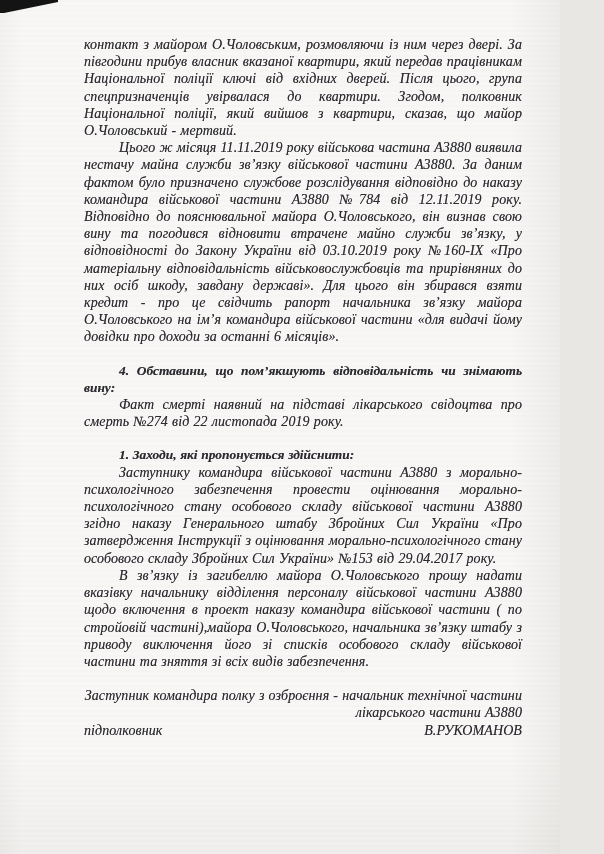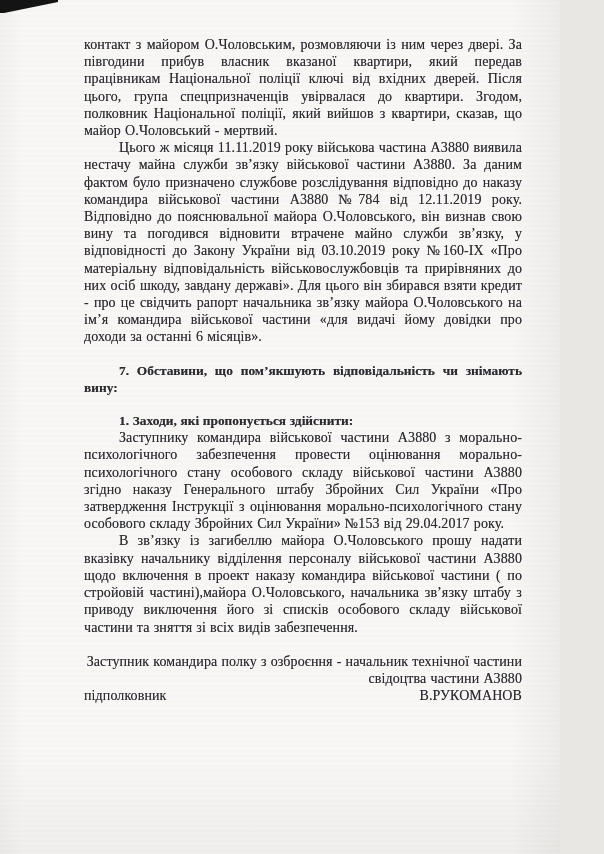--- a/index.html
+++ b/index.html
@@ -16,20 +16,21 @@
   .scan-page {
     position: relative;
     width: 560px;
     height: 854px;
     background:
       linear-gradient(to top, rgba(130,125,118,0.07), rgba(0,0,0,0) 12%),
       linear-gradient(to right, rgba(130,125,118,0.05), rgba(0,0,0,0) 4%, rgba(0,0,0,0) 91%, rgba(130,125,118,0.09)),
       repeating-linear-gradient(to bottom, rgba(90,88,84,0.015) 0 2px, rgba(0,0,0,0) 2px 5px),
       #f8f7f5;
     color: #2b2b30;
+    font-style: italic;
   }
   .corner-mark {
     position: absolute;
     top: 0;
     left: 0;
     width: 58px;
     height: 13px;
     background: #141414;
     clip-path: polygon(0 0, 100% 0, 100% 16%, 7% 100%, 0 100%);
   }
@@ -69,28 +70,29 @@
 </style>
 </head>
 <body>
 
 <div class="scan-page">
   <div class="corner-mark"></div>
 
   <div class="content">
     <p>контакт з майором О.Чоловським, розмовляючи із ним через двері. За півгодини прибув власник вказаної квартири, який передав працівникам Національної поліції ключі від вхідних дверей. Після цього, група спецпризначенців увірвалася до квартири. Згодом, полковник Національної поліції, який вийшов з квартири, сказав, що майор О.Чоловський - мертвий.</p>
     <p class="indent">Цього ж місяця 11.11.2019 року військова частина А3880 виявила нестачу майна служби зв’язку військової частини А3880. За даним фактом було призначено службове розслідування відповідно до наказу командира військової частини А3880 №784 від 12.11.2019 року. Відповідно до пояснювальної майора О.Чоловського, він визнав свою вину та погодився відновити втрачене майно служби зв’язку, у відповідності до Закону України від 03.10.2019 року №160-ІХ «Про матеріальну відповідальність військовослужбовців та прирівняних до них осіб шкоду, завдану державі». Для цього він збирався взяти кредит - про це свідчить рапорт начальника зв’язку майора О.Чоловського на ім’я командира військової частини «для видачі йому довідки про доходи за останні 6 місяців».</p>
-    <p class="heading">7. Обставини, що пом’якшують відповідальність чи знімають вину:</p>
+    <p class="heading">4. Обставини, що пом’якшують відповідальність чи знімають вину:</p>
+    <p class="indent">Факт смерті наявний на підставі лікарського свідоцтва про смерть №274 від 22 листопада 2019 року.</p>
     <p class="heading">1. Заходи, які пропонується здійснити:</p>
     <p class="indent">Заступнику командира військової частини А3880 з морально-психологічного забезпечення провести оцінювання морально-психологічного стану особового складу військової частини А3880 згідно наказу Генерального штабу Збройних Сил України «Про затвердження Інструкції з оцінювання морально-психологічного стану особового складу Збройних Сил України» №153 від 29.04.2017 року.</p>
     <p class="indent">В зв’язку із загибеллю майора О.Чоловського прошу надати вказівку начальнику відділення персоналу військової частини А3880 щодо включення в проект наказу командира військової частини ( по стройовій частині),майора О.Чоловського, начальника зв’язку штабу з приводу виключення його зі списків особового складу військової частини та зняття зі всіх видів забезпечення.</p>
 
     <div class="signature">
       <p>Заступник командира полку з озброєння - начальник технічної частини</p>
-      <p>свідоцтва частини А3880</p>
+      <p>лікарського частини А3880</p>
       <p class="sig-row">
         <span>підполковник</span>
         <span>В.РУКОМАНОВ</span>
       </p>
     </div>
 
   </div>
 </div>
 
 </body></html>

